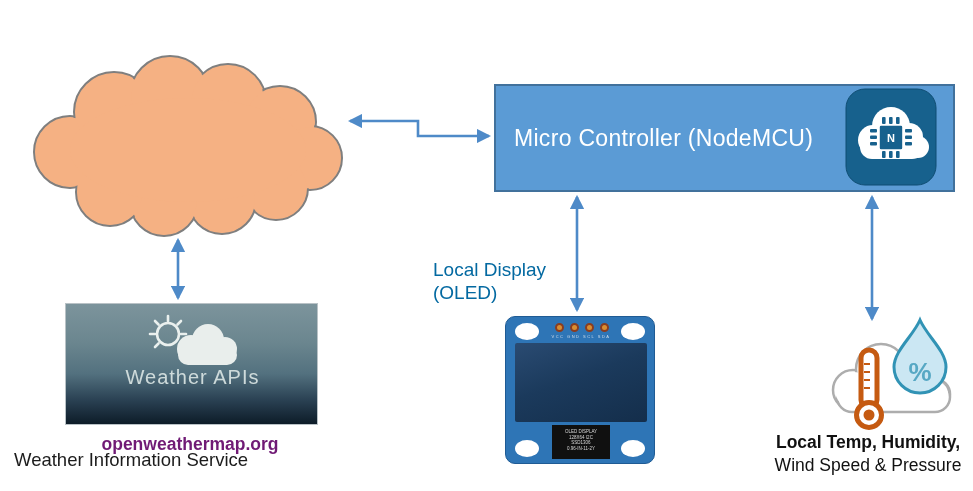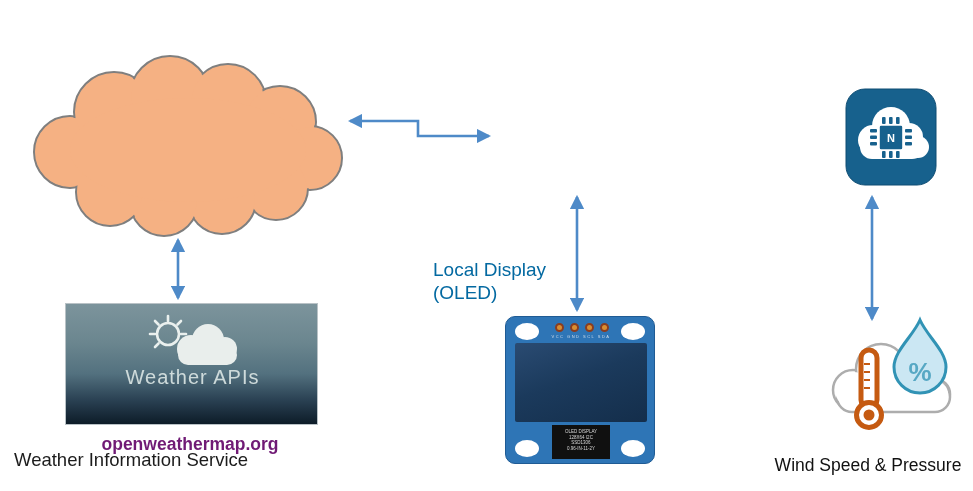--- a/index.html
+++ b/index.html
@@ -92,20 +92,23 @@
       <circle cx="262" cy="72" r="34.5"></circle>
         <circle cx="292" cy="108" r="30.5"></circle>
       <circle cx="258" cy="138" r="30.5"></circle>
         <circle cx="204" cy="150" r="32.5"></circle>
       <circle cx="146" cy="152" r="32.5"></circle>
         <circle cx="92" cy="142" r="32.5"></circle>
       <ellipse cx="170" cy="100" rx="118" ry="52"></ellipse>
     </g>
   </svg>
 
+  <div id="mc-box" class="abs">
+    <span id="mc-label">Micro Controller (NodeMCU)</span>
+  </div>
 
   <svg id="nodemcu-badge" class="abs" viewBox="0 0 92 98" xmlns="http://www.w3.org/2000/svg">
     <rect x="1" y="1" width="90" height="96" rx="19" fill="#17618D" stroke="#0F4D73"></rect>
     <g fill="#ffffff">
       <circle cx="28" cy="52" r="15"></circle>
         <circle cx="46" cy="38" r="19"></circle>
       <circle cx="64" cy="49" r="14"></circle>
         <circle cx="73" cy="59" r="11"></circle>
       <rect x="15" y="47" width="64" height="24" rx="12"></rect>
     </g>
@@ -201,15 +204,16 @@
       <circle cx="54" cy="103" r="12.5" fill="#ffffff" stroke="#C55A11" stroke-width="5"></circle>
       <circle cx="54" cy="103" r="5.5" fill="#C55A11"></circle>
       <g stroke="#C55A11" stroke-width="2">
         <line x1="49" y1="52" x2="55" y2="52"></line>
         <line x1="49" y1="60" x2="55" y2="60"></line>
         <line x1="49" y1="68" x2="55" y2="68"></line>
         <line x1="49" y1="76" x2="55" y2="76"></line>
       </g>
     </g>
   </svg>
+  <div id="sensor-cap1" class="abs">Local Temp, Humidity,</div>
   <div id="sensor-cap2" class="abs">Wind Speed &amp; Pressure</div>
 
 </div>
 
 </body></html>

